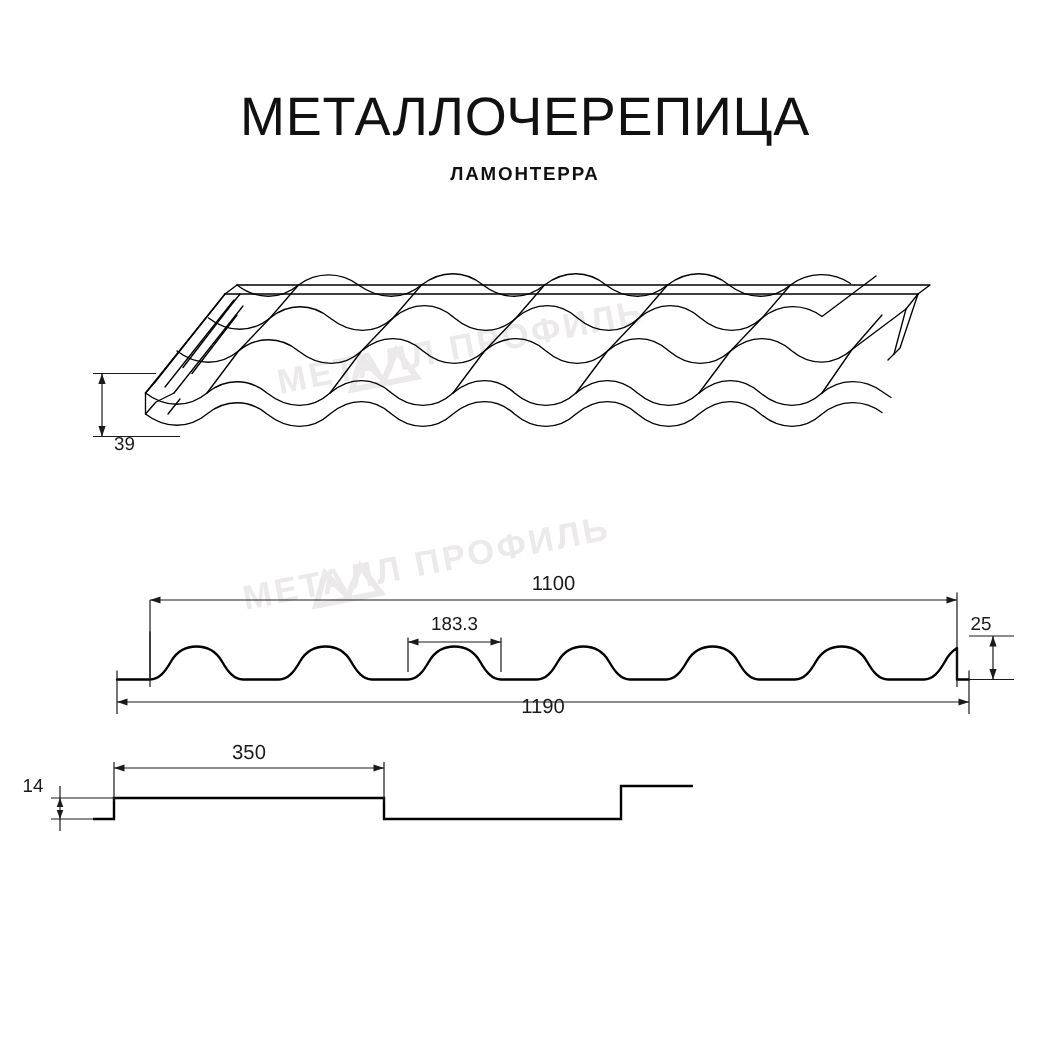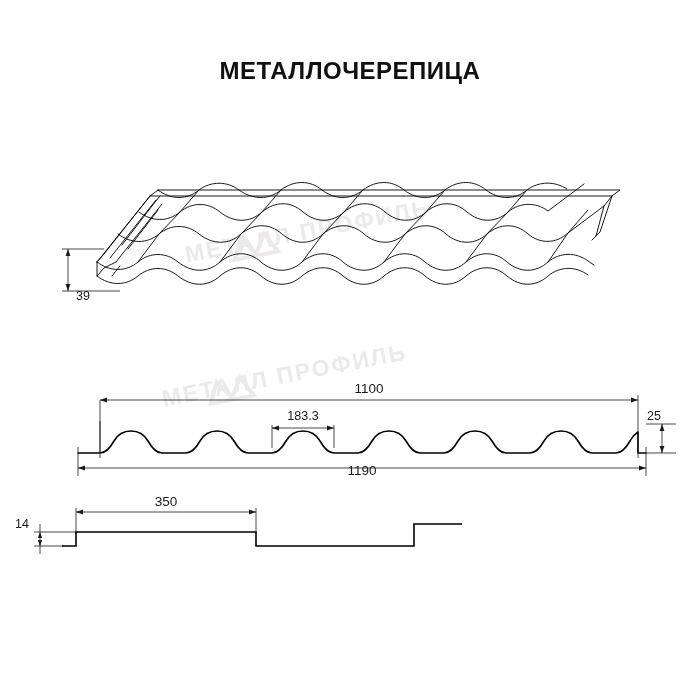--- a/index.html
+++ b/index.html
@@ -23,22 +23,22 @@
     height: 700px;
   }
   .title-block {
     position: absolute;
     left: 0;
     top: 58px;
     width: 700px;
     text-align: center;
   }
   .main-title {
-    font-size: 24px;
-    font-weight: bold;
+    font-size: 36px;
+    font-weight: normal;
     letter-spacing: 0.5px;
     color: #111111;
     line-height: 1.1;
   }
   .sub-title {
     font-size: 12.5px;
     font-weight: bold;
     letter-spacing: 1.2px;
     color: #111111;
     margin-top: 11px;
@@ -75,20 +75,21 @@
     fill: #1a1a1a;
   }
 </style>
 </head>
 <body>
 
 <div id="page">
 
   <div class="title-block">
     <div class="main-title">МЕТАЛЛОЧЕРЕПИЦА</div>
+    <div class="sub-title">ЛАМОНТЕРРА</div>
   </div>
 
   <div class="wm wm1">МЕТАЛЛ ПРОФИЛЬ</div>
   <div class="wm wm2">МЕТАЛЛ ПРОФИЛЬ</div>
 
   <svg class="drawing" viewBox="0 0 700 700">
 
     <g opacity="1">
       <g transform="translate(232,246) rotate(-11)">
         <path d="M0 14 L10 -6 L22 12 L34 -6 L44 14 Z" fill="none" stroke="#ece9ea" stroke-width="4"></path>

